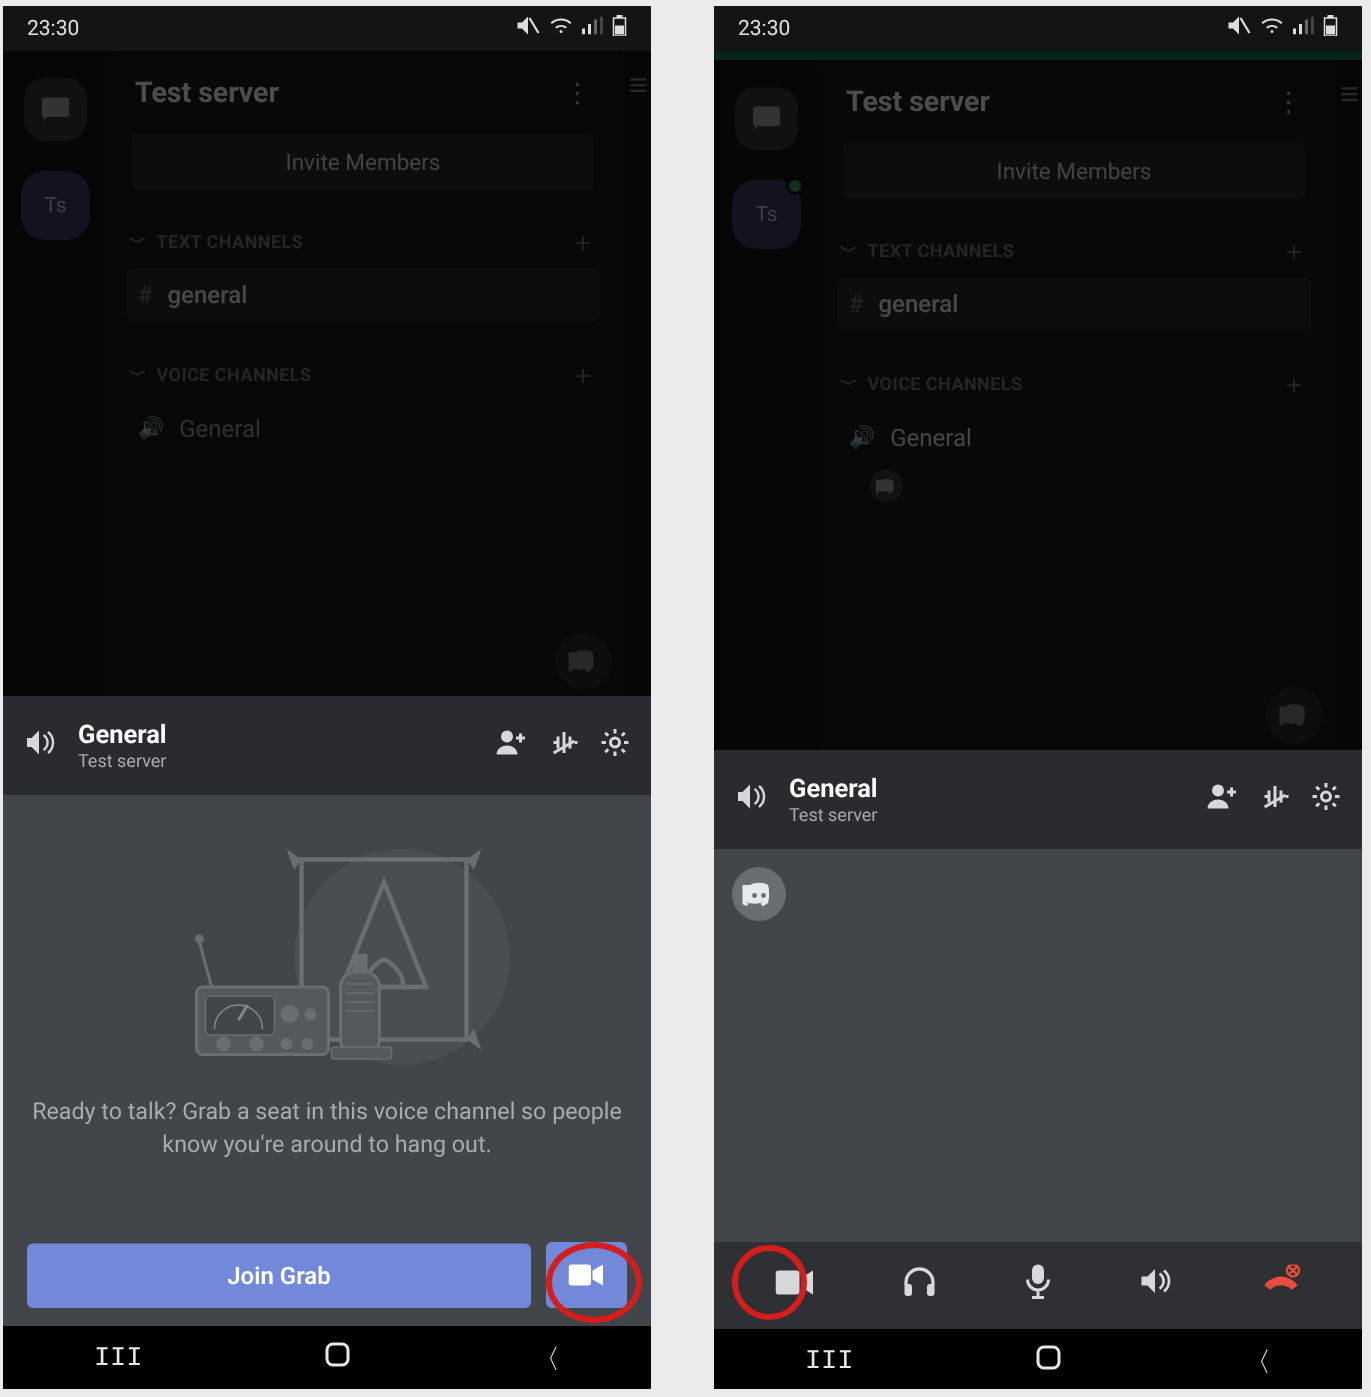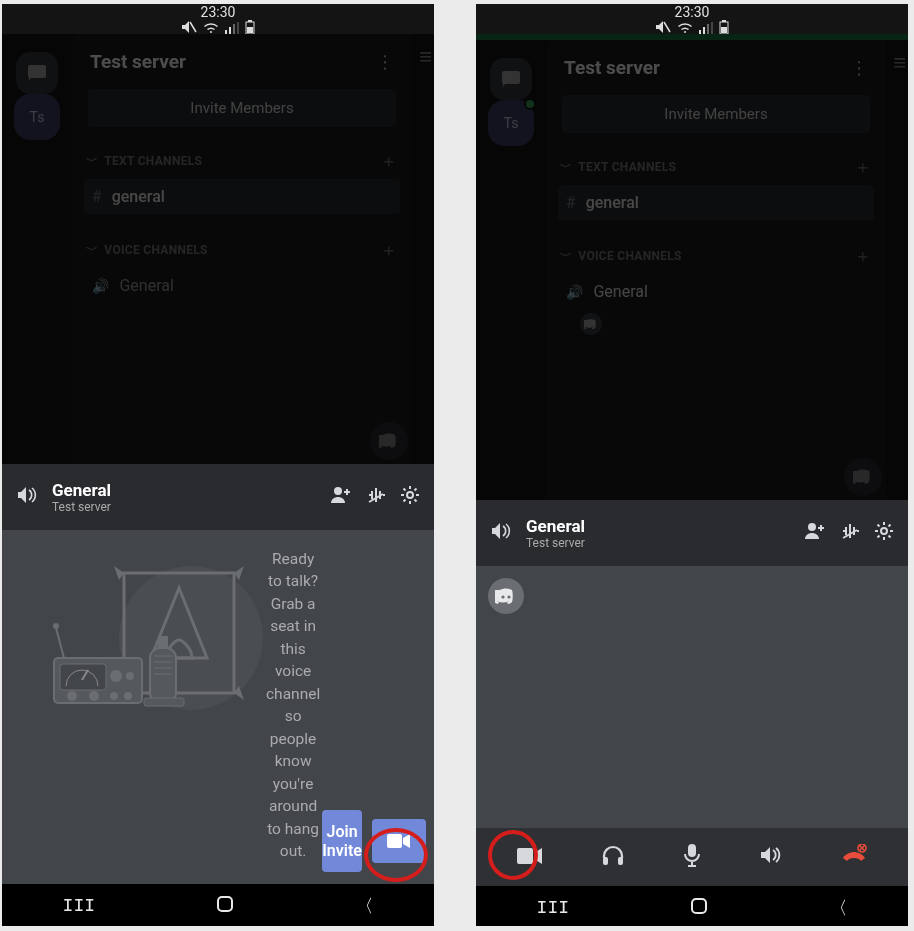--- a/index.html
+++ b/index.html
@@ -22,21 +22,20 @@
     overflow: hidden;
   }
   .statusbar {
     height: 30px;
     display: flex;
     justify-content: space-between;
     align-items: center;
     padding: 0 16px;
     color: #e0e0e0;
     font-size: 14px;
-    flex-direction: column;
   }
   .statusbar .right { display:flex; gap:6px; align-items:center; }
   .dim-wrapper { position:relative; }
   .dim-wrapper::after {
     content:"";
     position:absolute; inset:0;
     background: rgba(0,0,0,0.7);
     pointer-events:none;
   }
   
@@ -45,20 +44,21 @@
     height: 430px;
   }
   .phone.b .server-area { height: 460px; }
   .server-col {
     width: 70px;
     background:#141414;
     display:flex;
     flex-direction:column;
     align-items:center;
     padding-top:18px;
+    gap:20px;
   }
   .dm-icon {
     width:42px;height:42px;
     border-radius:14px;
     background:#36393f;
     display:flex;align-items:center;justify-content:center;
   }
   .server-badge {
     width:46px;height:46px;border-radius:16px;
     background:#3d4167;
@@ -123,21 +123,21 @@
   .voice-header .title{flex:1;}
   .voice-header .ch-name{color:#fff;font-weight:700;font-size:17px;}
   .voice-header .srv-name{color:#aaa;font-size:12px;}
   .hdr-ic{color:#d4d6d9;font-size:18px;}
   .slashed{ position:relative; }
   .slashed::after{content:"";position:absolute;left:2px;right:2px;top:50%;height:2px;background:#d4d6d9;transform:rotate(-30deg);}
   
   .voice-body-a{
     background:#424549;
     height:354px;
-    display:flex;flex-direction:row;
+    display:flex;flex-direction:column;align-items:center;
     padding:18px 14px 10px 14px;
     position:relative;
   }
   .empty-illus{
     width:260px;height:170px;
     display:flex;align-items:flex-end;justify-content:center;
     margin-bottom:12px;
     position:relative;
   }
   .empty-text{ color:#a9abaf;text-align:center;font-size:15.5px;line-height:1.45; max-width:398px;}
@@ -331,21 +331,21 @@
         <line x1="138" y1="108" x2="156" y2="108" stroke="#6a6d72"></line>
           <line x1="138" y1="114" x2="156" y2="114" stroke="#6a6d72"></line>
         <line x1="138" y1="120" x2="156" y2="120" stroke="#6a6d72"></line>
           <line x1="138" y1="126" x2="156" y2="126" stroke="#6a6d72"></line>
         <rect x="142" y="88" width="10" height="12" fill="#6a6d72"></rect>
         <rect x="128" y="150" width="40" height="8" rx="2" fill="#55585d" stroke="#6a6d72"></rect>
       </svg>
     </div>
     <div class="empty-text">Ready to talk? Grab a seat in this voice channel so people know you're around to hang out.</div>
     <div class="join-row">
-      <div class="join-btn">Join Invite</div>
+      <div class="join-btn">Join Grab</div>
       <div class="video-btn">
         <svg width="24" height="16" viewBox="0 0 24 16">
             <rect x="0" y="1" width="15" height="14" rx="2" fill="#fff"></rect>
             <path d="M16 5l7-4v14l-7-4z" fill="#fff"></path>
           </svg>
       </div>
     </div>
     <div class="red-circle rc-a"></div>
   </div>
 

